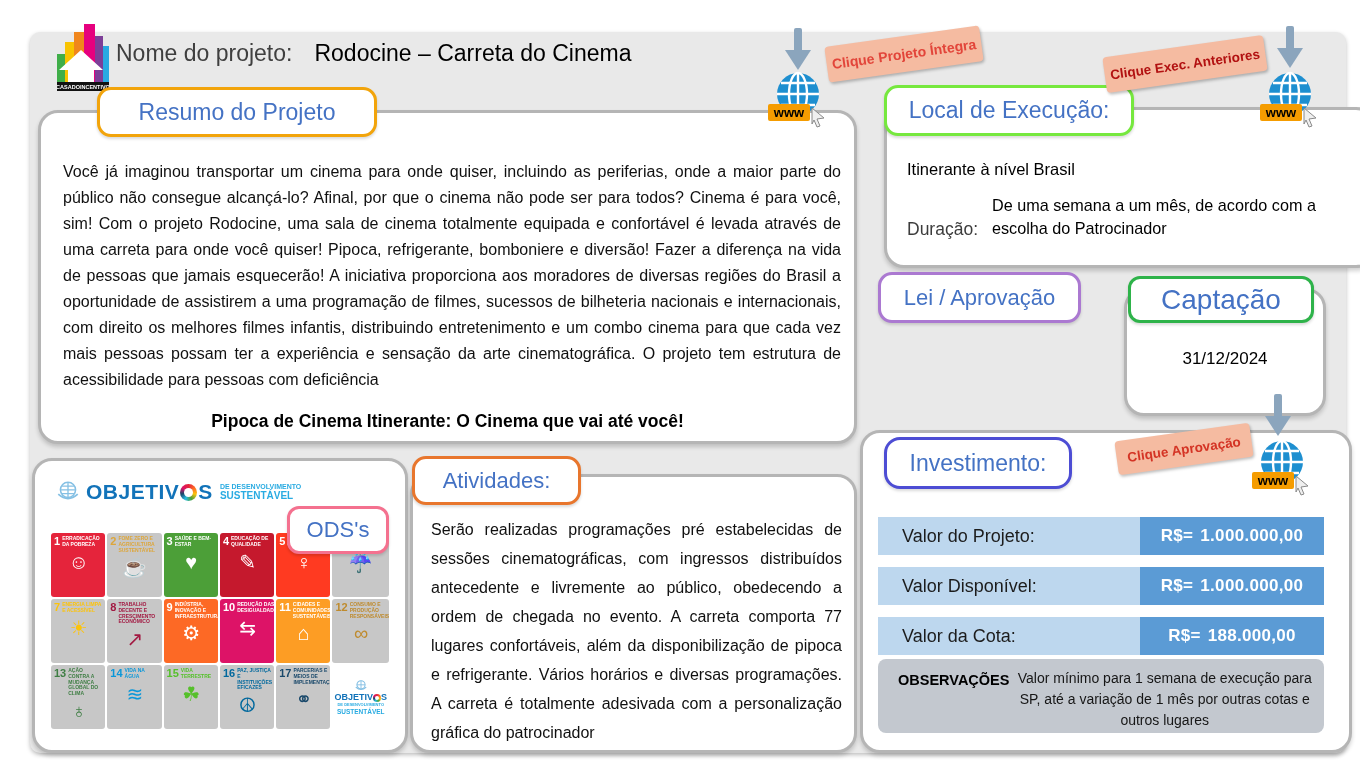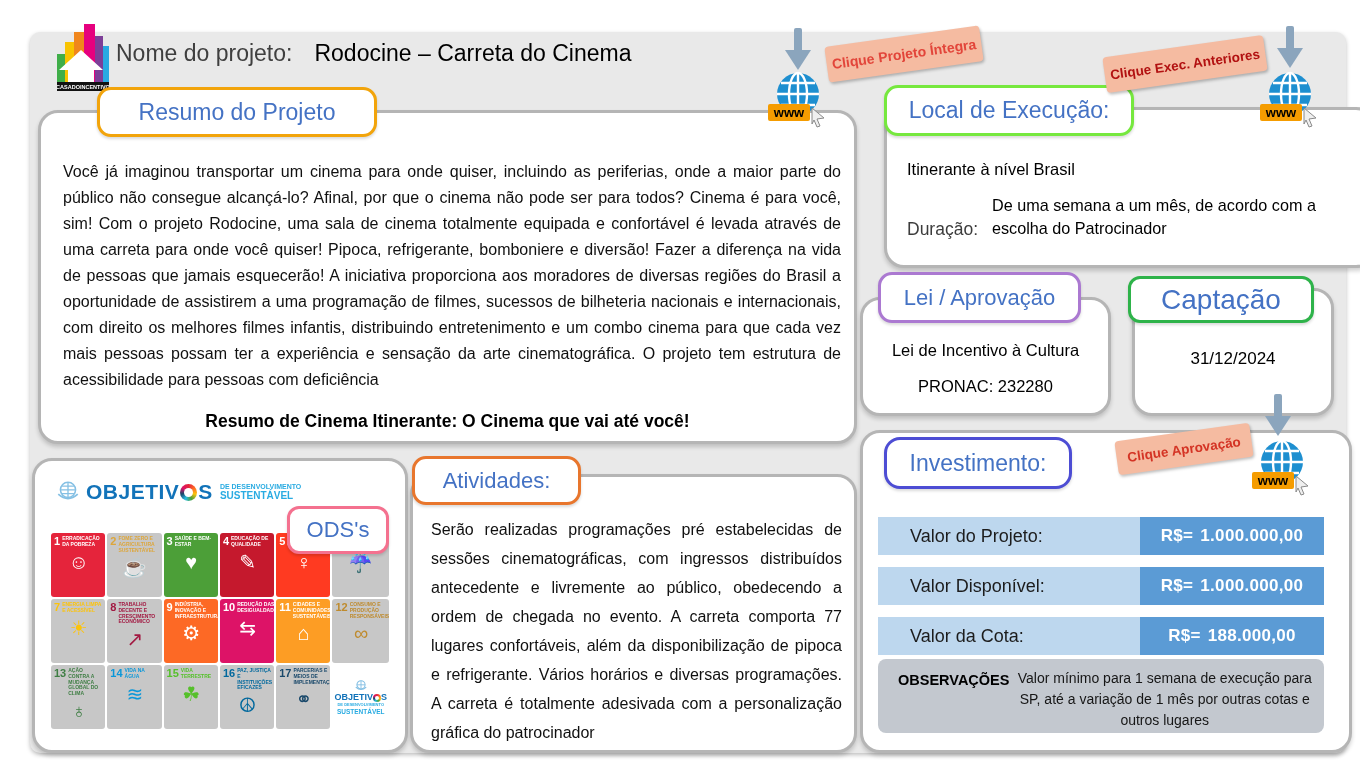--- a/index.html
+++ b/index.html
@@ -71,30 +71,30 @@
   .local-line1{position:absolute;left:20px;top:50px;font-size:16.5px;color:#000;}
   .duracao-row{position:absolute;left:20px;top:84px;right:14px;display:flex;align-items:flex-end;gap:14px;}
   .duracao-label{font-size:17.5px;color:#3c3c3c;white-space:nowrap;}
   .duracao-value{font-size:16.2px;line-height:23px;color:#000;}
 
   
   .lei-card{left:860px;top:297px;width:245px;height:113px;}
   .lei-pill{left:878px;top:272px;width:197px;height:45px;border:3px solid #ab79d1;border-radius:14px;font-size:22px;}
   .lei-body{position:absolute;inset:32px 6px 8px;display:flex;flex-direction:column;justify-content:space-around;
             text-align:center;font-size:16.5px;color:#000;}
-  .capt-card{left:1124px;top:288px;width:196px;height:122px;margin-left:8px;}
+  .capt-card{left:1124px;top:288px;width:196px;height:122px;}
   .capt-pill{left:1128px;top:276px;width:180px;height:41px;border:3px solid #2eb34a;border-radius:12px;font-size:28px;}
   .capt-date{position:absolute;left:0;right:0;top:58px;text-align:center;font-size:17px;color:#000;}
 
   
   .invest-card{left:860px;top:430px;width:486px;height:317px;}
   .invest-pill{left:884px;top:437px;width:182px;height:46px;border:3px solid #4d4dd4;border-radius:16px;font-size:23px;}
   .invest-table{position:absolute;left:15px;top:84px;width:446px;}
   .inv-row{display:flex;height:38px;margin-bottom:12px;}
-  .inv-label{flex:1;background:#bdd7ee;display:flex;align-items:center;padding-left:32px;
+  .inv-label{flex:1;background:#bdd7ee;display:flex;align-items:center;padding-left:24px;
              font-size:18px;color:#1c1c1c;}
   .inv-value{width:184px;background:#5b9bd5;color:#fff;font-weight:bold;display:flex;align-items:center;
              justify-content:center;gap:7px;font-size:17px;letter-spacing:.3px;}
   .obs{position:absolute;left:15px;top:226px;width:446px;height:74px;background:#c3c8cf;border-radius:8px;
        display:flex;align-items:flex-start;padding:9px 10px 0 20px;box-sizing:border-box;}
   .obs-label{font-weight:bold;font-size:14.5px;color:#000;margin-top:4px;white-space:nowrap;}
   .obs-text{flex:1;text-align:center;font-size:14px;line-height:21px;color:#161616;margin-left:6px;}
 
   .banner1{left:826px;top:36px;width:156px;height:36px;color:#e2453a;font-weight:600;}
   .banner2{left:1104px;top:46px;width:162px;height:36px;color:#b21111;font-weight:bold;font-size:13.5px;}
@@ -152,21 +152,21 @@
     <path d="M9,26 H51 M13,15 H47 M13,37 H47" stroke="#fff" stroke-width="2.4" fill="none"></path>
     <ellipse cx="30" cy="26" rx="9" ry="21" stroke="#fff" stroke-width="2.4" fill="none"></ellipse>
     <line x1="30" y1="5" x2="30" y2="47" stroke="#fff" stroke-width="2.4"></line>
     <rect x="0" y="36" width="42" height="17" rx="2" fill="#f59c00"></rect>
     <text x="21" y="49" text-anchor="middle" font-size="13" font-weight="bold" fill="#000">www</text>
     <polygon points="44,40 56,50 49,51 52,58 49,59 46,52 44,56" fill="#efefef" stroke="#8a8a8a"></polygon>
   </svg>
 
   <div class="card resumo-card">
     <div class="resumo-body">Você já imaginou transportar um cinema para onde quiser, incluindo as periferias, onde a maior parte do público não consegue alcançá-lo? Afinal, por que o cinema não pode ser para todos? Cinema é para você, sim! Com o projeto Rodocine, uma sala de cinema totalmente equipada e confortável é levada através de uma carreta para onde você quiser! Pipoca, refrigerante, bomboniere e diversão! Fazer a diferença na vida de pessoas que jamais esquecerão! A iniciativa proporciona aos moradores de diversas regiões do Brasil a oportunidade de assistirem a uma programação de filmes, sucessos de bilheteria nacionais e internacionais, com direito os melhores filmes infantis, distribuindo entretenimento e um combo cinema para que cada vez mais pessoas possam ter a experiência e sensação da arte cinematográfica. O projeto tem estrutura de acessibilidade para pessoas com deficiência</div>
-    <div class="resumo-highlight">Resumo de Cinema Itinerante: O Cinema que vai até você!</div>
+    <div class="resumo-highlight">Pipoca de Cinema Itinerante: O Cinema que vai até você!</div>
   </div>
   <div class="pill resumo-pill">
     <span>Resumo do Projeto</span>
   </div>
 
   <div class="card ods-card">
     <div class="ods-logo-row">
       <svg width="26" height="26" viewBox="0 0 24 24">
         <circle cx="12" cy="10" r="7" stroke="#85c0e4" stroke-width="1.4" fill="none"></circle>
         <path d="M5,10 H19 M6.5,6.5 H17.5 M6.5,13.5 H17.5 M12,3 V17" stroke="#85c0e4" stroke-width="1.2"></path>
@@ -334,26 +334,20 @@
     <div class="local-line1">Itinerante à nível Brasil</div>
     <div class="duracao-row">
       <span class="duracao-label">Duração:</span>
       <span class="duracao-value">De uma semana a um mês, de acordo com a escolha do Patrocinador</span>
     </div>
   </div>
   <div class="pill local-pill">
     <span>Local de Execução:</span>
   </div>
 
-  <div class="card lei-card">
-    <div class="lei-body">
-      <span>Lei de Incentivo à Cultura</span>
-      <span>PRONAC: 232280</span>
-    </div>
-  </div>
   <div class="pill lei-pill">
     <span>Lei / Aprovação</span>
   </div>
 
   <div class="card capt-card">
     <div class="capt-date">31/12/2024</div>
   </div>
   <div class="pill capt-pill">
     <span>Captação</span>
   </div>

